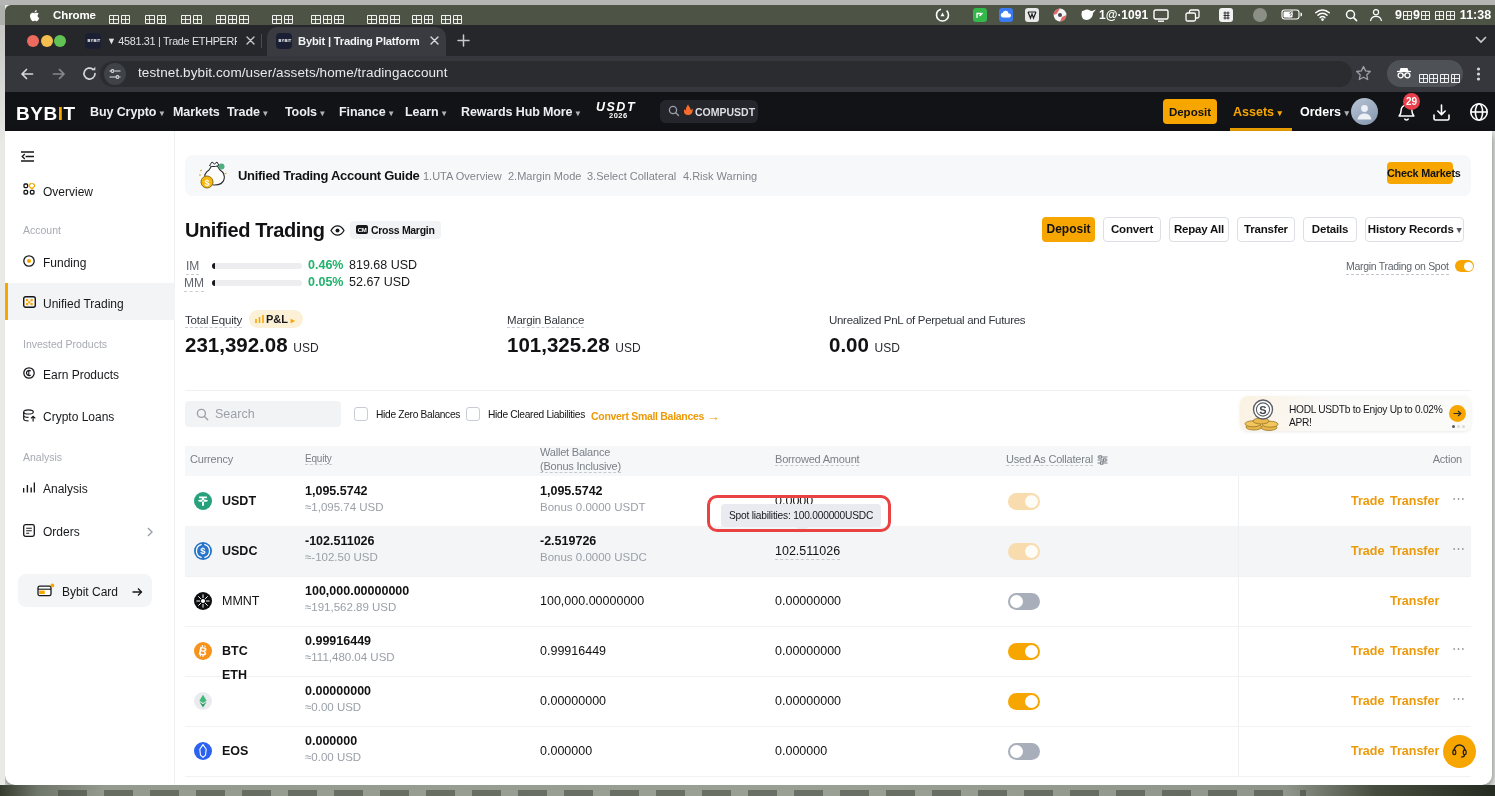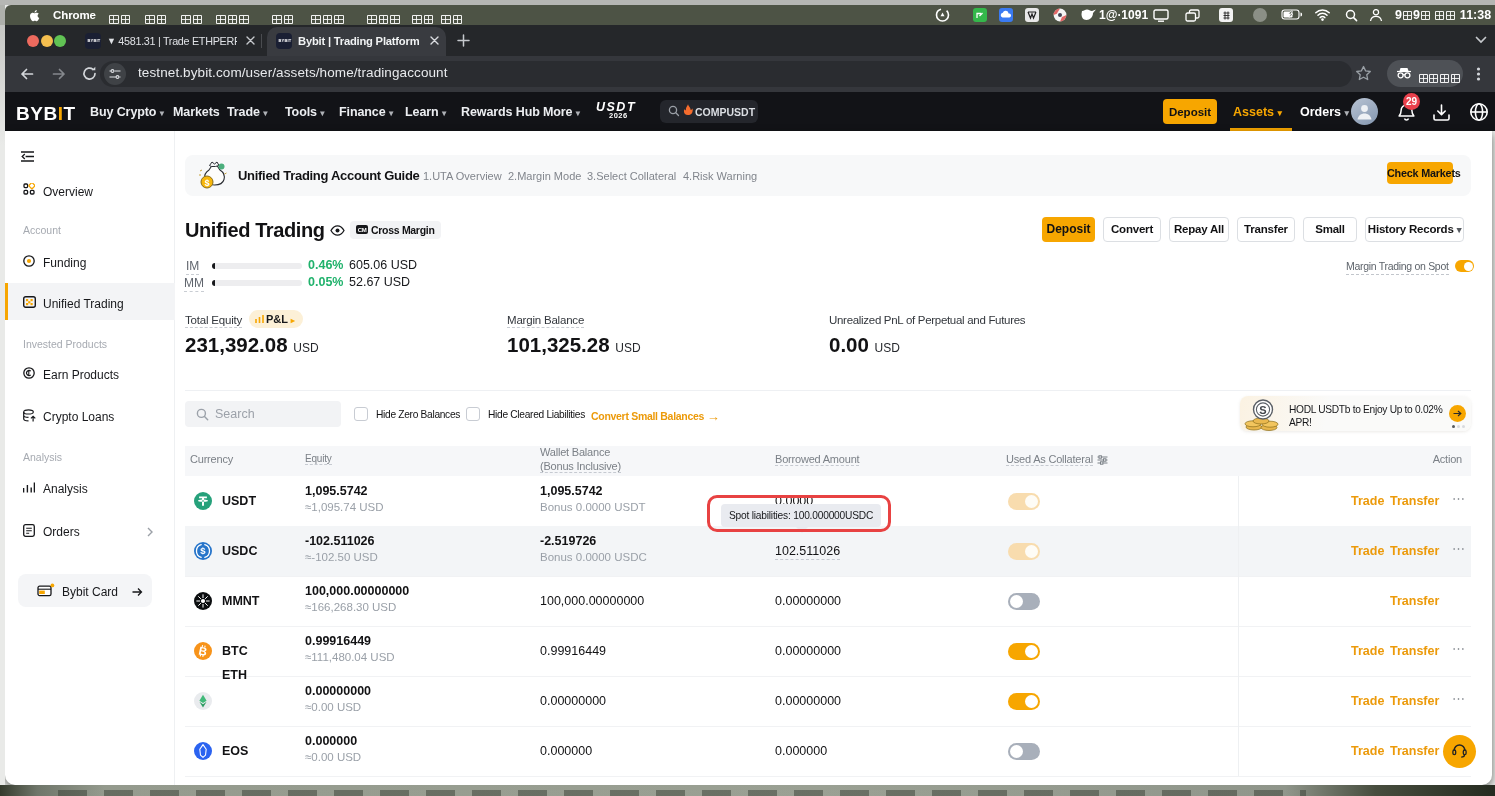--- a/index.html
+++ b/index.html
@@ -305,28 +305,28 @@
     <span class="abs" style="left:345px;top:90px;height:18px;background:#f2f3f5;border-radius:4px;padding:0 6px;font-size:10.5px;letter-spacing:-.3px;font-weight:bold;line-height:18px">
       <svg width="12" height="9" viewBox="0 0 12 9" style="margin-right:3px">
           <rect width="12" height="9" rx="2" fill="#17181b"></rect>
           <text x="6" y="7" font-size="6" font-weight="bold" fill="#fff" text-anchor="middle" font-family="Liberation Sans">CM</text>
         </svg>Cross Margin</span>
 
     <span class="abs" style="left:1037px;top:86px;width:53px;height:25px;background:#f7a600;border-radius:4px;font-size:12px;font-weight:600;text-align:center;line-height:25px;white-space:nowrap">Deposit</span>
     <span class="abs" style="left:1098px;top:86px;width:58px;height:25px;border:1px solid #dcdfe3;border-radius:4px;font-size:11.5px;letter-spacing:-.2px;font-weight:600;text-align:center;line-height:23px;white-space:nowrap">Convert</span>
     <span class="abs" style="left:1164px;top:86px;width:60px;height:25px;border:1px solid #dcdfe3;border-radius:4px;font-size:11.5px;letter-spacing:-.2px;font-weight:600;text-align:center;line-height:23px;white-space:nowrap">Repay All</span>
     <span class="abs" style="left:1232px;top:86px;width:58px;height:25px;border:1px solid #dcdfe3;border-radius:4px;font-size:11.5px;letter-spacing:-.2px;font-weight:600;text-align:center;line-height:23px;white-space:nowrap">Transfer</span>
-    <span class="abs" style="left:1298px;top:86px;width:54px;height:25px;border:1px solid #dcdfe3;border-radius:4px;font-size:11.5px;letter-spacing:-.2px;font-weight:600;text-align:center;line-height:23px;white-space:nowrap">Small</span>
+    <span class="abs" style="left:1298px;top:86px;width:54px;height:25px;border:1px solid #dcdfe3;border-radius:4px;font-size:11.5px;letter-spacing:-.2px;font-weight:600;text-align:center;line-height:23px;white-space:nowrap">Details</span>
     <span class="abs" style="left:1360px;top:86px;width:99px;height:25px;border:1px solid #dcdfe3;border-radius:4px;font-size:11.5px;letter-spacing:-.2px;font-weight:600;text-align:center;line-height:23px;white-space:nowrap">History Records <span style="font-size:9.5px;color:#55595f">▾</span></span>
 
     <span class="abs" style="left:181px;top:128px;font-size:12px;color:#60656d;border-bottom:1px dashed #c9cdd3;padding-bottom:1px">IM</span>
     <span class="abs" style="left:207px;top:132px;width:90px;height:6px;background:#ededef;border-radius:3px"></span>
     <span class="abs" style="left:207px;top:132px;width:3px;height:6px;background:#17181b;border-radius:3px 0 0 3px"></span>
     <span class="abs" style="left:303px;top:127px;font-size:12.5px;font-weight:600;color:#20b26c">0.46%</span>
-    <span class="abs" style="left:344px;top:127px;font-size:12.5px;color:#17181b">605.06 USD</span>
+    <span class="abs" style="left:344px;top:127px;font-size:12.5px;color:#17181b">819.68 USD</span>
     <span class="abs" style="left:179px;top:145px;font-size:12px;color:#60656d;border-bottom:1px dashed #c9cdd3;padding-bottom:1px">MM</span>
     <span class="abs" style="left:207px;top:149px;width:90px;height:6px;background:#ededef;border-radius:3px"></span>
     <span class="abs" style="left:207px;top:149px;width:2.5px;height:6px;background:#17181b;border-radius:3px 0 0 3px"></span>
     <span class="abs" style="left:303px;top:144px;font-size:12.5px;font-weight:600;color:#20b26c">0.05%</span>
     <span class="abs" style="left:344px;top:144px;font-size:12.5px;color:#17181b">52.67 USD</span>
     <span class="abs" style="left:1341px;top:129px;font-size:10.5px;letter-spacing:-.3px;color:#5e646b;border-bottom:1px dashed #c2c6cc;padding-bottom:1.5px">Margin Trading on Spot</span>
     <span class="abs" style="left:1450px;top:129px;width:19px;height:12px;background:#f7a600;border-radius:6px"></span>
     <span class="abs" style="left:1459px;top:130.5px;width:9px;height:9px;background:#fff;border-radius:50%"></span>
 
     <span class="abs" style="left:180px;top:183px;font-size:11.5px;letter-spacing:-.2px;color:#33373d;border-bottom:1px dashed #c9cdd3;padding-bottom:1px">Total Equity</span>
@@ -433,23 +433,23 @@
     <span class="abs" style="left:1385px;top:413px;font-size:12.5px;font-weight:bold;color:#ec9a0a">Transfer</span>
     <span class="abs" style="left:1447px;top:410px;font-size:13px;color:#7b8087;letter-spacing:1px">⋯</span>
 
     <svg class="abs" style="left:189px;top:461px" width="18" height="18" viewBox="0 0 18 18">
           <circle cx="9" cy="9" r="9" fill="#0c0e10"></circle>
           <g stroke="#fff" stroke-width="1">
             <path d="M9 2.4V6M9 12v3.6M2.4 9H6M12 9h3.6M4.3 4.3l2.6 2.6M11.1 11.1l2.6 2.6M13.7 4.3l-2.6 2.6M6.9 11.1l-2.6 2.6"></path>
           </g>
           <circle cx="9" cy="9" r="2.1" fill="#fff"></circle>
         </svg>
-    <span class="abs" style="left:217px;top:463px;font-size:12.5px;font-weight:bold">MMNT</span>
+    <span class="abs" style="left:217px;top:463px;font-size:12.5px;font-weight:normal">MMNT</span>
     <span class="abs" style="left:300px;top:453px;font-size:12.5px;font-weight:bold">100,000.00000000</span>
-    <span class="abs" style="left:300px;top:470px;font-size:11.5px;color:#9aa0a8">≈166,268.30 USD</span>
+    <span class="abs" style="left:300px;top:470px;font-size:11.5px;color:#9aa0a8">≈191,562.89 USD</span>
     <span class="abs" style="left:535px;top:463px;font-size:12.5px">100,000.00000000</span>
     <span class="abs" style="left:770px;top:463px;font-size:12.5px">0.00000000</span>
     <span class="abs" style="left:1003px;top:462px;width:32px;height:17px;border-radius:9px;background:#a8afba"></span>
         <span class="abs" style="left:1005px;top:464px;width:13px;height:13px;border-radius:50%;background:#fff"></span>
     <span class="abs" style="left:1385px;top:463px;font-size:12.5px;font-weight:bold;color:#ec9a0a">Transfer</span>
 
     <svg class="abs" style="left:189px;top:511px" width="18" height="18" viewBox="0 0 18 18">
           <circle cx="9" cy="9" r="9" fill="#f7931a"></circle>
           <g transform="rotate(12 9 9)">
             <text x="9" y="13.2" font-size="11.5" font-weight="bold" fill="#fff" text-anchor="middle" font-family="Liberation Sans">B</text>

